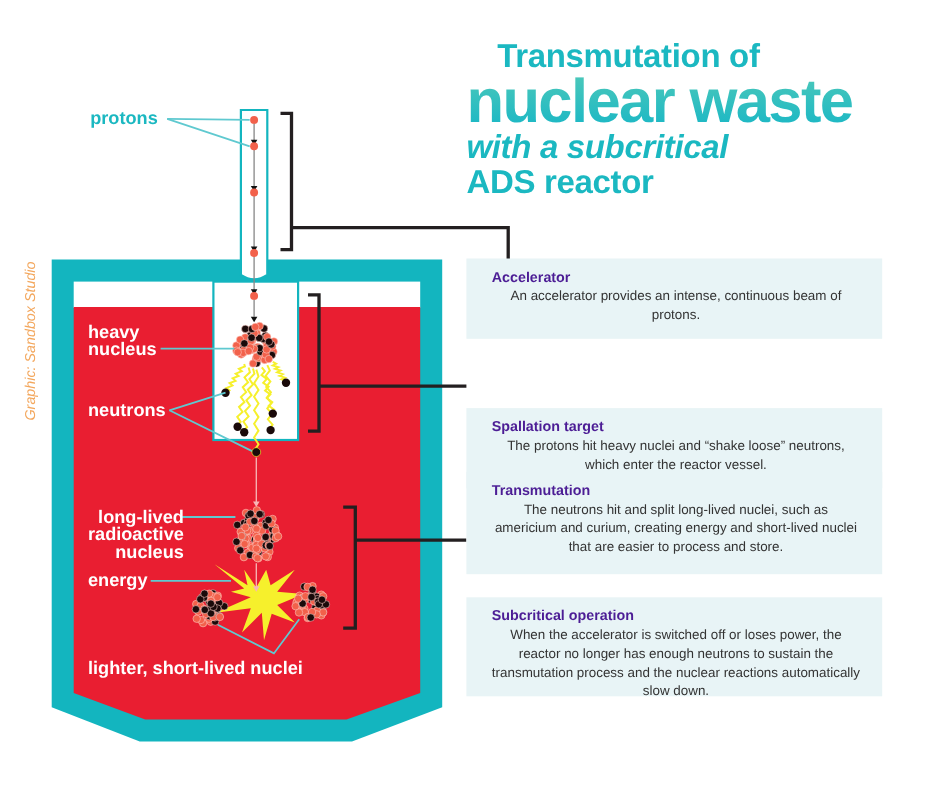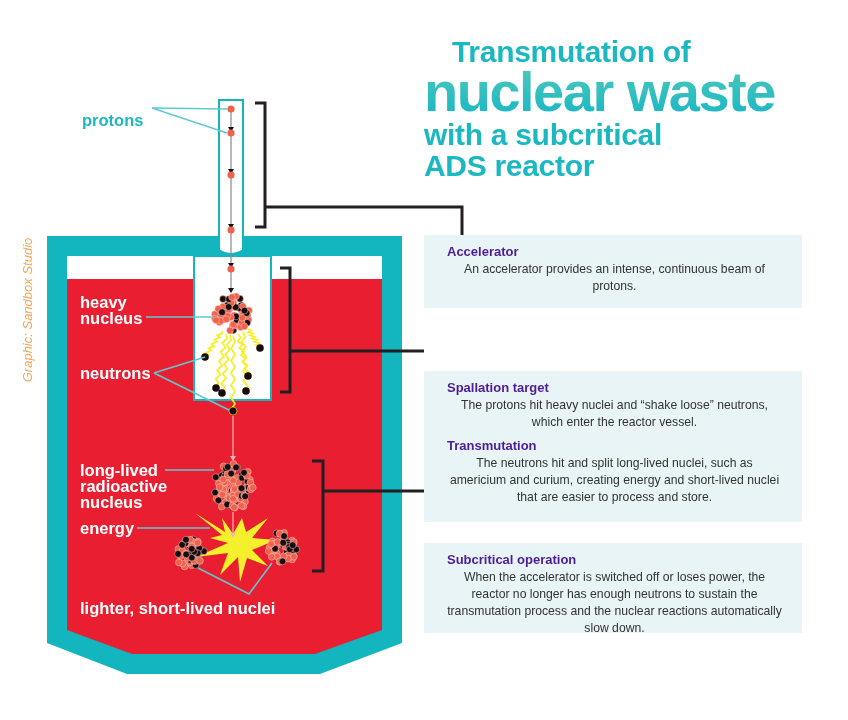--- a/index.html
+++ b/index.html
@@ -5,21 +5,21 @@
     html, body { margin: 0; padding: 0; background: #ffffff; }
     body { width: 848px; height: 720px; position: relative; overflow: hidden;
            font-family: "Liberation Sans", sans-serif; }
     #diagram { position: absolute; left: 0; top: 0; width: 848px; height: 720px; }
     .title { position: absolute; left: 424px; color: #1bb8c1; font-weight: bold;
              font-family: "Liberation Sans", sans-serif; white-space: nowrap; line-height: 1; }
     .t1 { top: 37px; font-size: 30px; letter-spacing: -0.3px; margin-left: 28px; }
     .t2 { top: 64px; font-size: 56px; letter-spacing: -1.5px;
           background: linear-gradient(180deg, #4fc9b9 0%, #17b6c6 100%);
           -webkit-background-clip: text; background-clip: text; color: transparent; }
-    .t3 { top: 120px; font-size: 30px; letter-spacing: -0.3px; }
+    .t3 { top: 120px; font-size: 30px; letter-spacing: -0.3px; font-style: italic; }
     .t4 { top: 151px; font-size: 30px; letter-spacing: -0.3px; }
     .info-box { position: absolute; left: 424px; width: 378px; background: #e8f4f6;
                 box-sizing: border-box; padding: 9px 20px 0 23px; }
     .info-box h3 { margin: 0; font-size: 13px; font-weight: bold; color: #4c1d95;
                    font-family: "Liberation Sans", sans-serif; line-height: 16px; }
     .info-box p { margin: 1px 0 0 0; font-size: 12.2px; color: #333; line-height: 17px;
                   font-family: "Liberation Sans", sans-serif; text-align: center; }
     .lbl { position: absolute; color: #ffffff; font-weight: bold; font-size: 16.5px;
            line-height: 16px; font-family: "Liberation Sans", sans-serif; white-space: nowrap; }
     .lbl-teal { color: #1bb8c1; }
@@ -381,27 +381,27 @@
   </g>
 </svg>
 
 <div class="title t1">Transmutation of</div>
 <div class="title t2">nuclear waste</div>
 <div class="title t3">with a subcritical</div>
 <div class="title t4">ADS reactor</div>
 
 <div class="credit">Graphic: Sandbox Studio</div>
 
-<div class="lbl lbl-teal" style="left:82px; top:112px;">protons</div>
+<div class="lbl lbl-teal" style="left:82px; top:100px;">protons</div>
 <div class="lbl" style="left:80px; top:294px;">
   <div>heavy</div>
   <div>nucleus</div>
 </div>
 <div class="lbl" style="left:80px; top:365px;">neutrons</div>
-<div class="lbl" style="left:80px; top:462px;">
+<div class="lbl" style="left:80px; top:462px;text-align:right;">
   <div>long-lived</div>
   <div>radioactive</div>
   <div>nucleus</div>
 </div>
 <div class="lbl" style="left:80px; top:520px;">energy</div>
 <div class="lbl" style="left:80px; top:600px;">lighter, short-lived nuclei</div>
 
 <div class="info-box" style="top:235px; height:73px;">
   <h3>Accelerator</h3>
   <p>An accelerator provides an intense, continuous beam of protons.</p>

